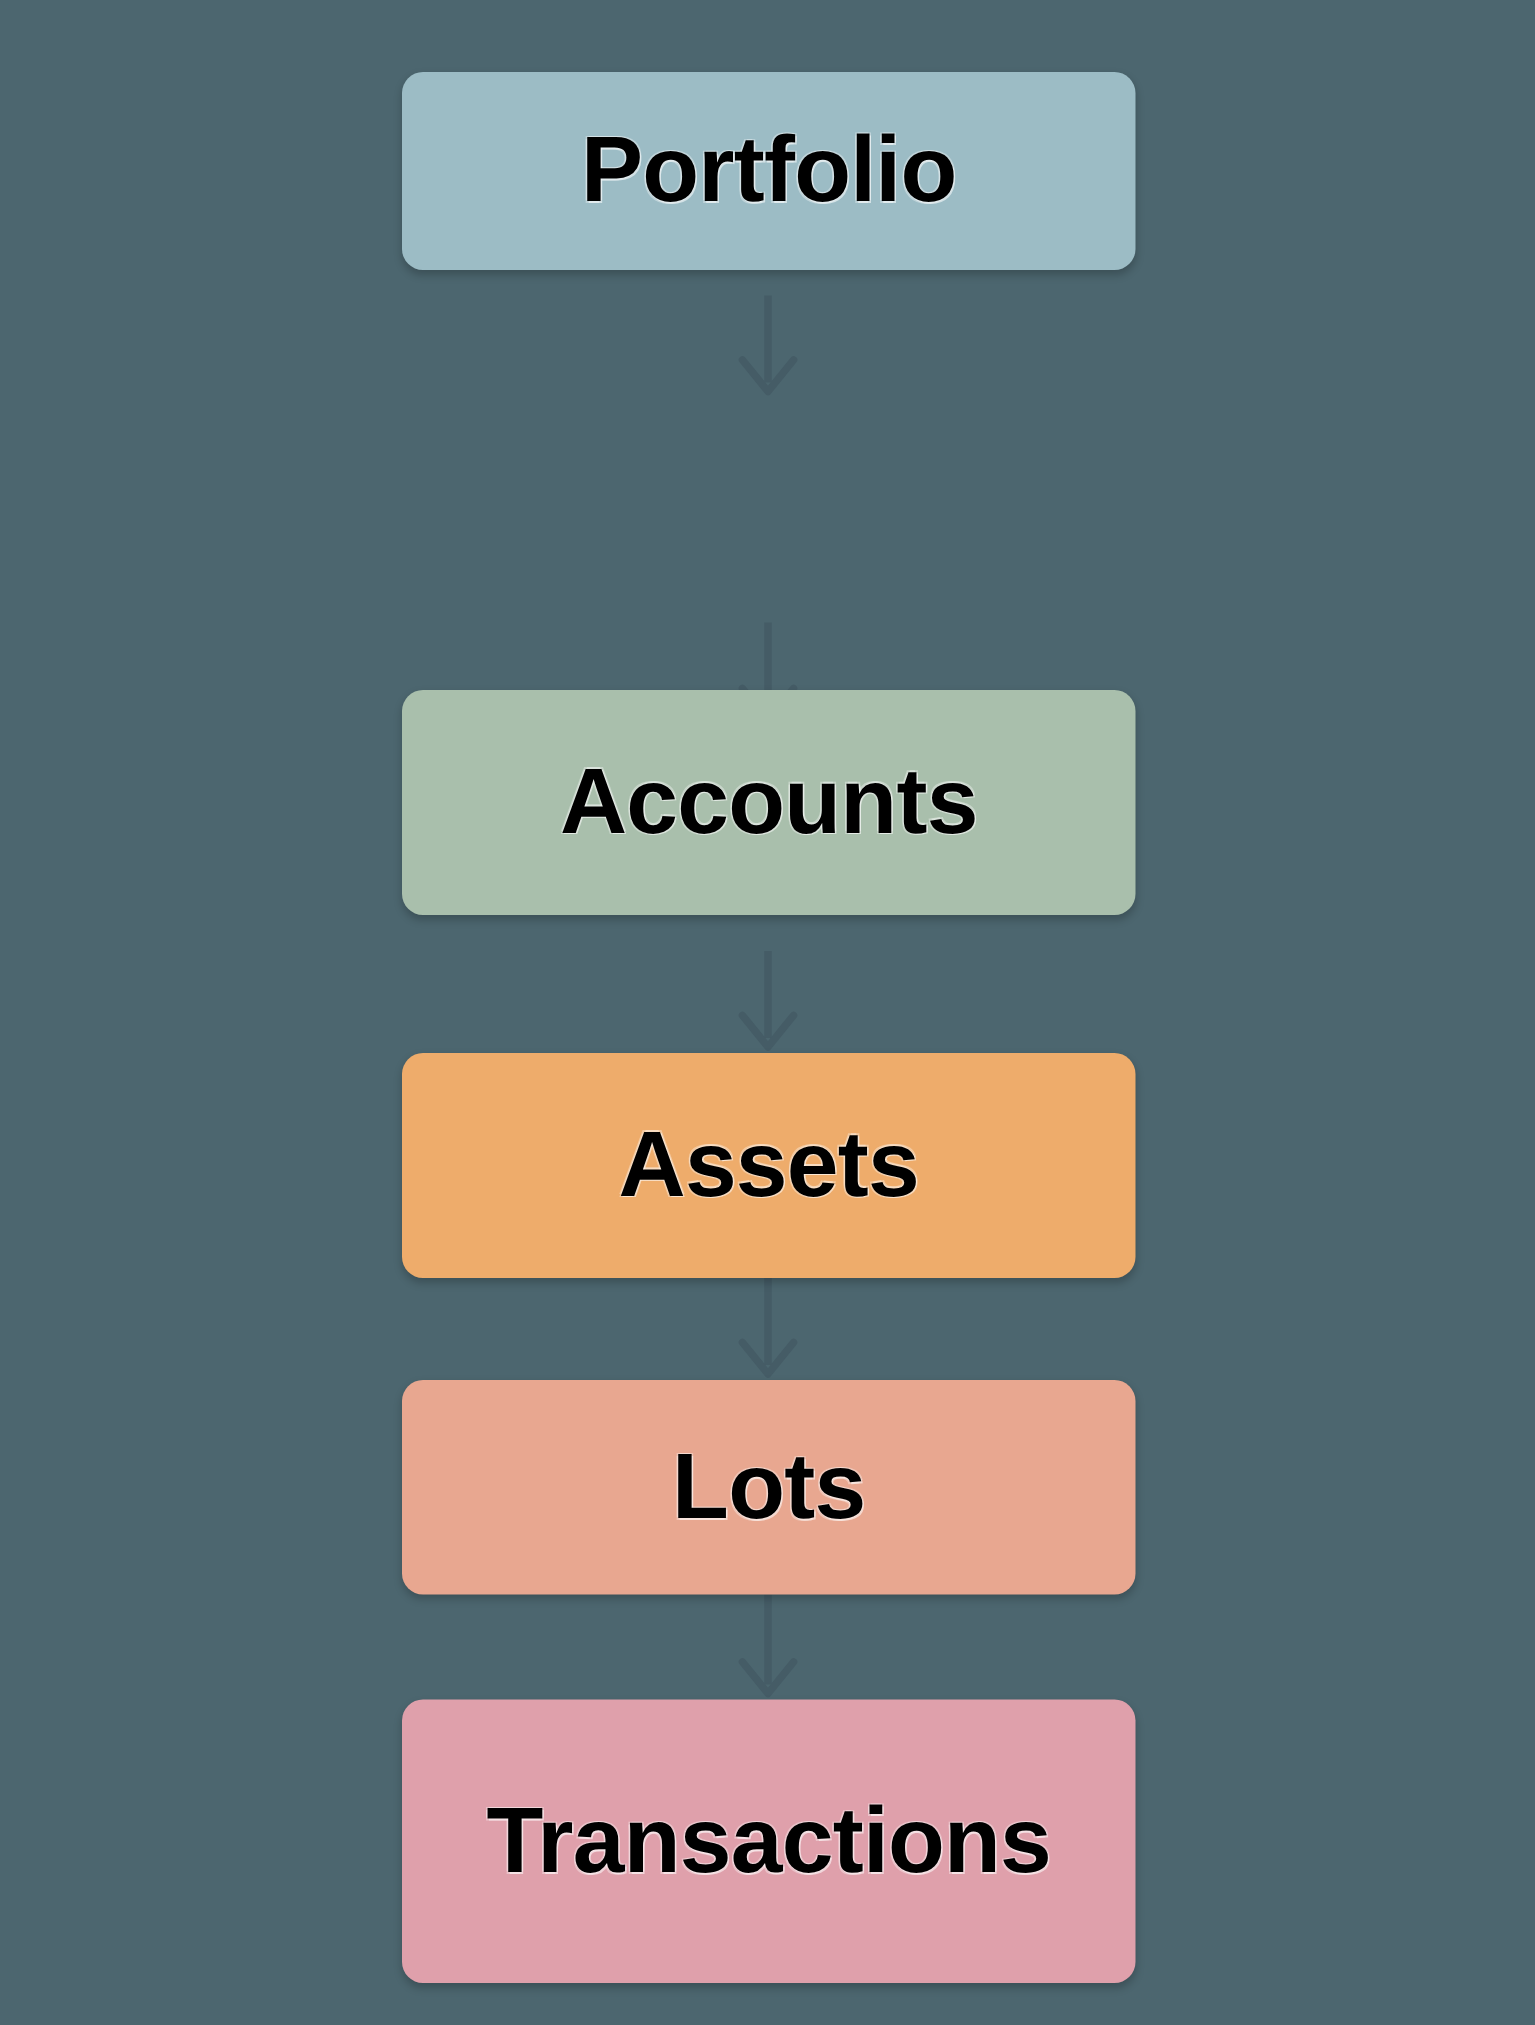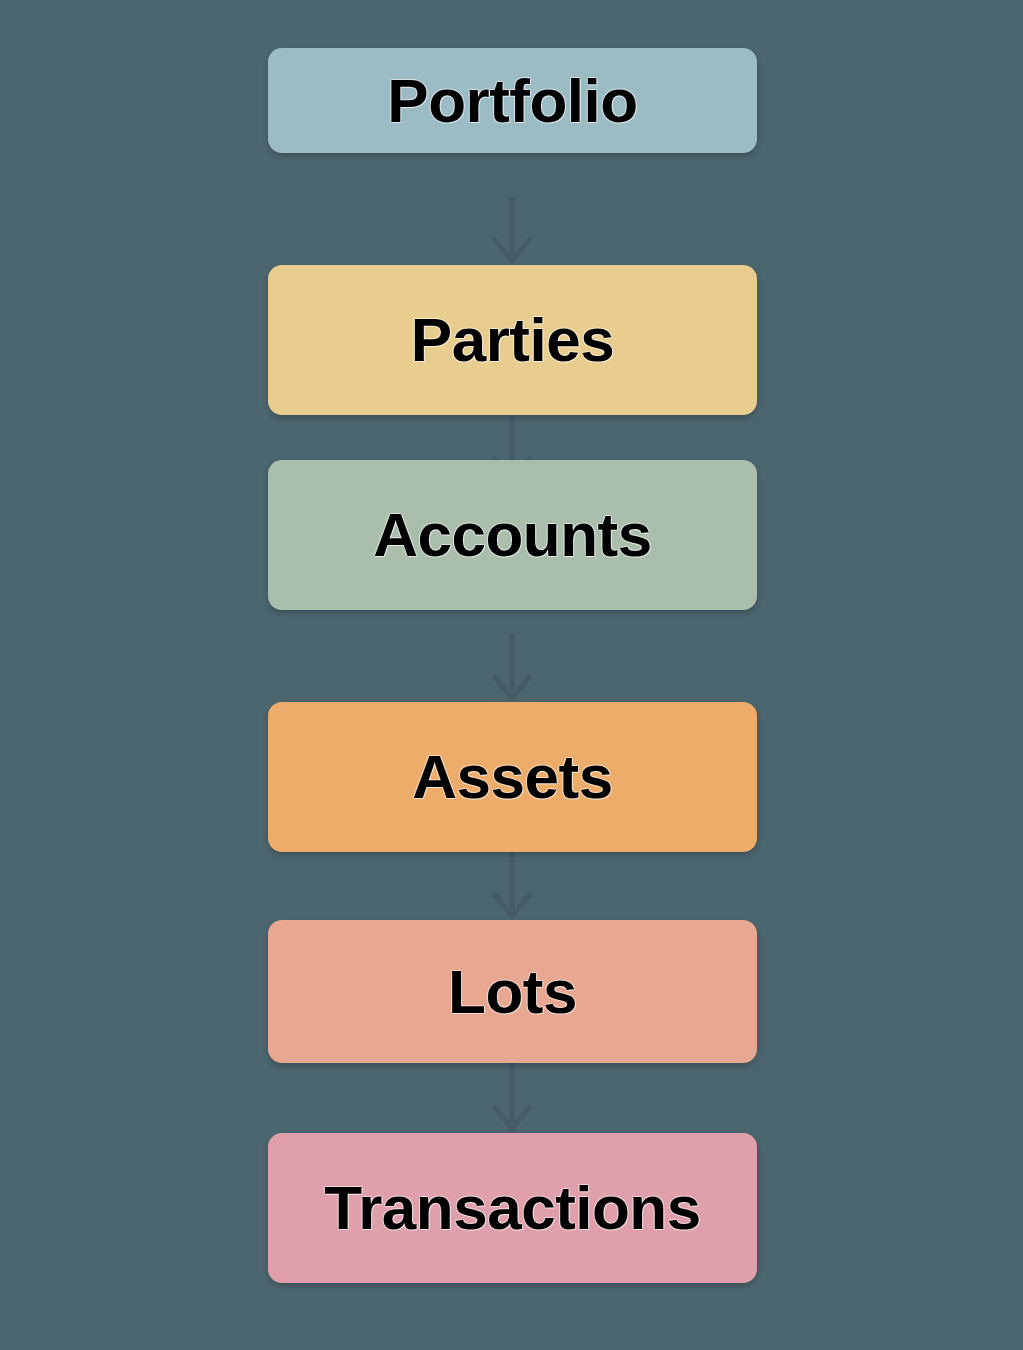--- a/index.html
+++ b/index.html
@@ -89,37 +89,34 @@
     </svg>
   </div>
 
   <div class="edge" style="top:1063px; height:70px;">
     <svg viewBox="0 0 1023 70" preserveAspectRatio="none">
       <line x1="512" y1="0" x2="512" y2="60" stroke="#455c66" stroke-width="5"></line>
       <polyline points="495,45 512,66 529,45" fill="none" stroke="#455c66" stroke-width="5" stroke-linecap="round" stroke-linejoin="round"></polyline>
     </svg>
   </div>
 
-  <div class="node" style="top:48px; height:105px; background:#9cbcc5;">
+  <div class="node" style="top:48px; height:132px; background:#9cbcc5;">
     <span class="node-label">Portfolio</span>
   </div>
 
-  <div class="node" style="top:265px; height:150px; background:#e8cd8e;">
-    <span class="node-label">Parties</span>
-  </div>
 
   <div class="node" style="top:460px; height:150px; background:#a9bfac;">
     <span class="node-label">Accounts</span>
   </div>
 
   <div class="node" style="top:702px; height:150px; background:#eeac6b;">
     <span class="node-label">Assets</span>
   </div>
 
   <div class="node" style="top:920px; height:143px; background:#e8a790;">
     <span class="node-label">Lots</span>
   </div>
 
-  <div class="node" style="top:1133px; height:150px; background:#dfa0ab;">
+  <div class="node" style="top:1133px; height:189px; background:#dfa0ab;">
     <span class="node-label">Transactions</span>
   </div>
 
 </div>
 
 </body></html>

